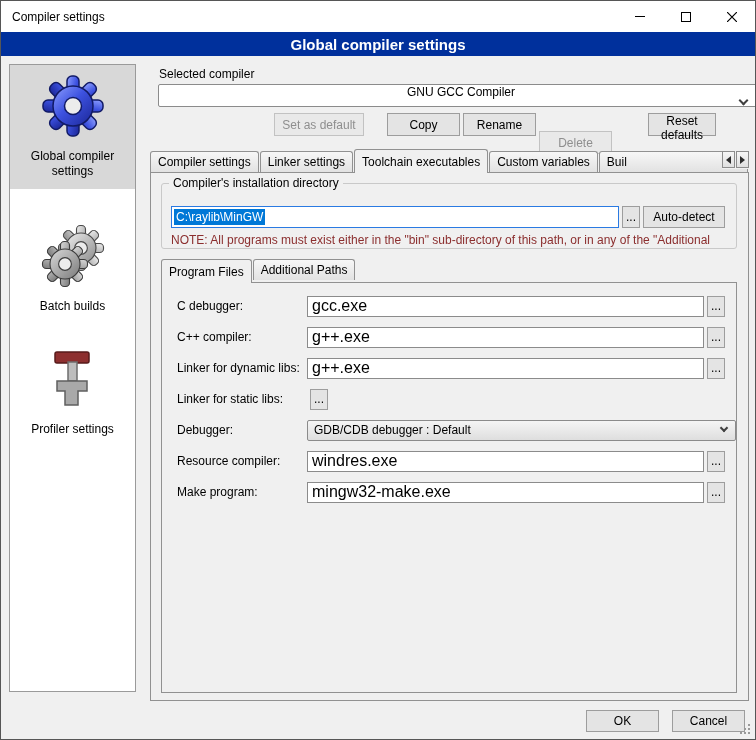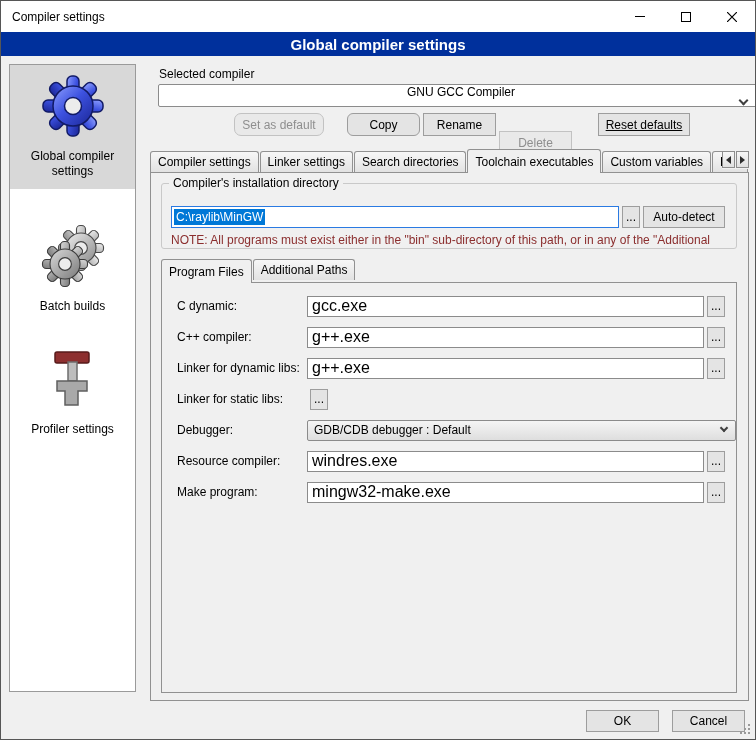--- a/index.html
+++ b/index.html
@@ -27,25 +27,25 @@
   .side-label { margin-top:11px; text-align:center; line-height:15px; }
 
   
   .lbl-compiler { position:absolute; left:158px; top:66px; }
   .combo { position:absolute; left:157px; top:83px; width:600px; height:23px; background:#fff; border:1px solid #8b8b8b; border-radius:2px; display:flex; align-items:center; padding-left:6px; cursor:pointer;flex-direction:column; }
   .chev { width:7px; height:7px; border-right:2px solid #404040; border-bottom:2px solid #404040; transform:translateY(-2px) rotate(45deg); margin-left:auto; margin-right:10px; flex:none; }
 
   .btnrow { position:absolute; left:157px; top:112px; width:580px; height:23px; display:flex; }
   .btn { height:23px; background:#e4e4e4; border:1px solid #9d9d9d; font-family:inherit; font-size:12px; color:#000; cursor:pointer; }
   .btn.disabled { color:#8e8e8e; background:#e9e9e9; border-color:#c2c2c2; cursor:default; }
-  .b-setdefault { margin-left:76px; width:90px;border-radius:7px; }
-  .b-copy { margin-left:23px; width:73px;border-radius:6px; }
+  .b-setdefault { margin-left:116px; width:90px; }
+  .b-copy { margin-left:23px; width:73px; }
   .b-rename { margin-left:3px; width:73px; }
   .b-delete { margin-left:3px; width:73px;margin-top:18px; }
-  .b-reset { margin-left:26px; width:92px;text-decoration:underline; }
+  .b-reset { margin-left:36px; width:68px; }
 
   
   .tabbar { position:absolute; left:149px; top:147px; width:599px; height:25px; display:flex; align-items:flex-end; overflow:hidden; z-index:2; }
   .tab { height:21px; margin-bottom:1px; padding:0 7px; display:flex; align-items:center; white-space:nowrap; background:linear-gradient(#f7f7f7,#e2e2e2); border:1px solid #919191; border-bottom:none; border-radius:3px 3px 0 0; margin-right:1px; cursor:pointer; overflow:hidden; }
   .tab.active { height:24px; margin-bottom:0; background:#f0f0f0; position:relative; z-index:3; }
   .tab-last { flex:1 0 auto; }
   .tab-arrows { position:absolute; left:721px; top:150px; width:28px; height:18px; display:flex; gap:1px; z-index:4; background:#f0f0f0; }
   .tab-arrow { width:13px; height:17px; background:linear-gradient(#f7f7f7,#e0e0e0); border:1px solid #8d8d8d; display:flex; align-items:center; justify-content:center; cursor:pointer; padding:0; }
   .tri-left { width:0; height:0; border-top:4px solid transparent; border-bottom:4px solid transparent; border-right:5px solid #2d2d2d; }
   .tri-right { width:0; height:0; border-top:4px solid transparent; border-bottom:4px solid transparent; border-left:5px solid #2d2d2d; }
@@ -168,21 +168,20 @@
     <button class="btn disabled b-setdefault">Set as default</button>
     <button class="btn b-copy">Copy</button>
     <button class="btn b-rename">Rename</button>
     <button class="btn disabled b-delete">Delete</button>
     <button class="btn b-reset">Reset defaults</button>
   </div>
 
   <div class="tabbar">
     <div class="tab">Compiler settings</div>
     <div class="tab">Linker settings</div>
-    <div class="tab">Search directories</div>
     <div class="tab active">Toolchain executables</div>
     <div class="tab">Custom variables</div>
     <div class="tab tab-last">Buil</div>
   </div>
   <div class="tab-arrows">
     <button class="tab-arrow">
         <span class="tri-left"></span>
       </button>
     <button class="tab-arrow">
         <span class="tri-right"></span>
@@ -199,21 +198,21 @@
   <button class="btn b-autodetect">Auto-detect</button>
   <div class="note">NOTE: All programs must exist either in the "bin" sub-directory of this path, or in any of the "Additional</div>
 
   <div class="subtabbar">
     <div class="tab active">Program Files</div>
     <div class="tab">Additional Paths</div>
   </div>
   <div class="subpanel">
 
     <div class="frow">
-      <span class="flabel">C dynamic:</span>
+      <span class="flabel">C debugger:</span>
       <input type="text" class="ftext" value="gcc.exe" style="">
       <button class="btn fbrowse">...</button>
     </div>
 
     <div class="frow">
       <span class="flabel">C++ compiler:</span>
       <input type="text" class="ftext" value="g++.exe" style="">
       <button class="btn fbrowse">...</button>
     </div>
 

